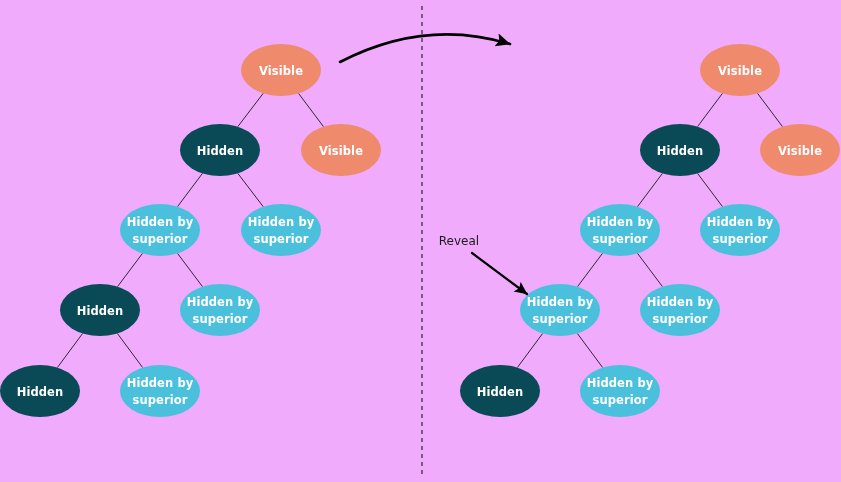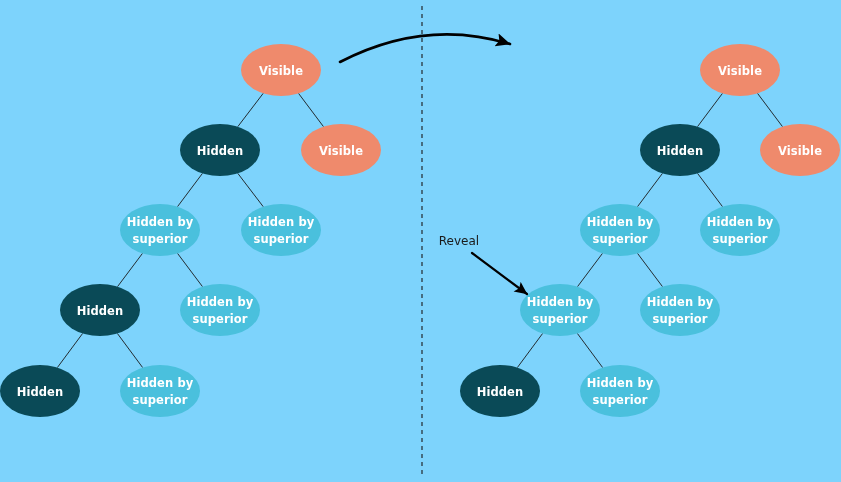--- a/index.html
+++ b/index.html
@@ -7,21 +7,21 @@
     padding: 0;
     background: #ffffff;
   }
   body {
     font-family: "DejaVu Sans", "Liberation Sans", sans-serif;
   }
   #canvas {
     position: relative;
     width: 841px;
     height: 482px;
-    background: #7dd3fc;
+    background: #f0abfc;
     overflow: hidden;
   }
   #diagram-svg {
     position: absolute;
     left: 0;
     top: 0;
   }
   .node-label {
     font-size: 11.5px;
     font-weight: bold;

